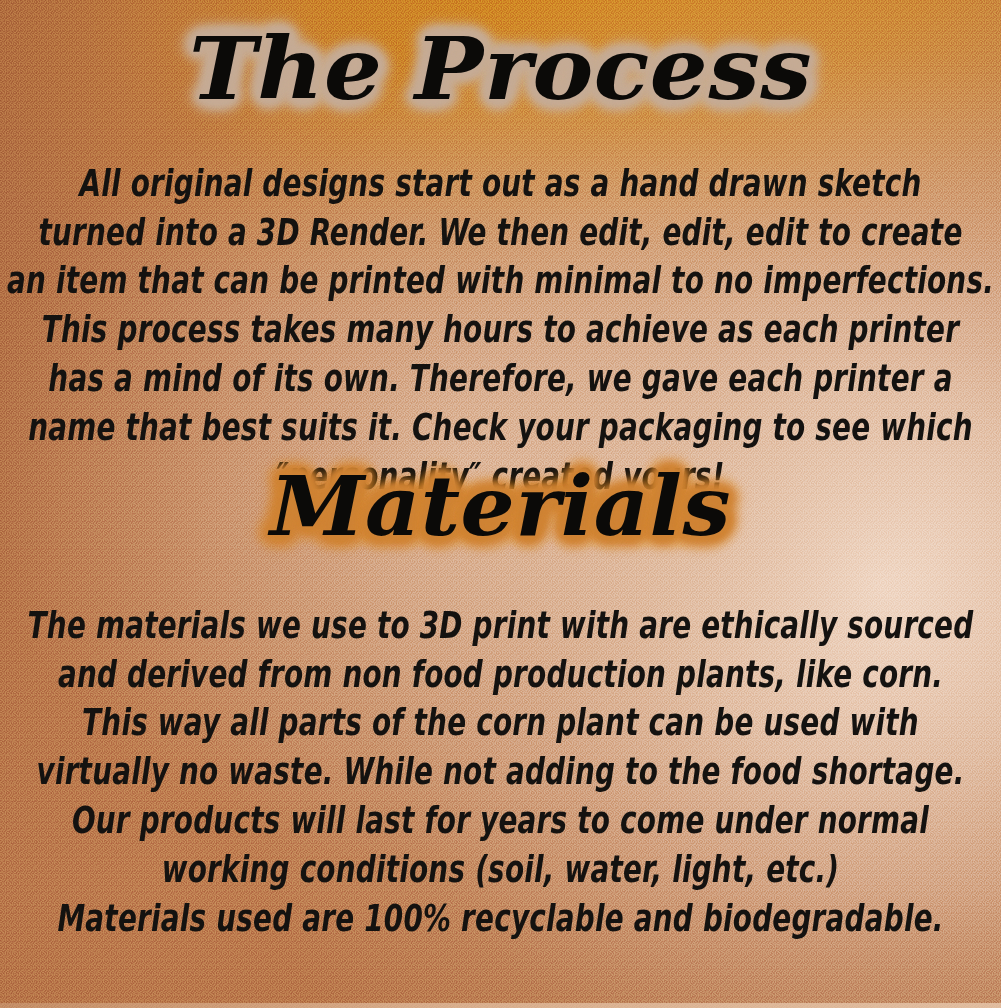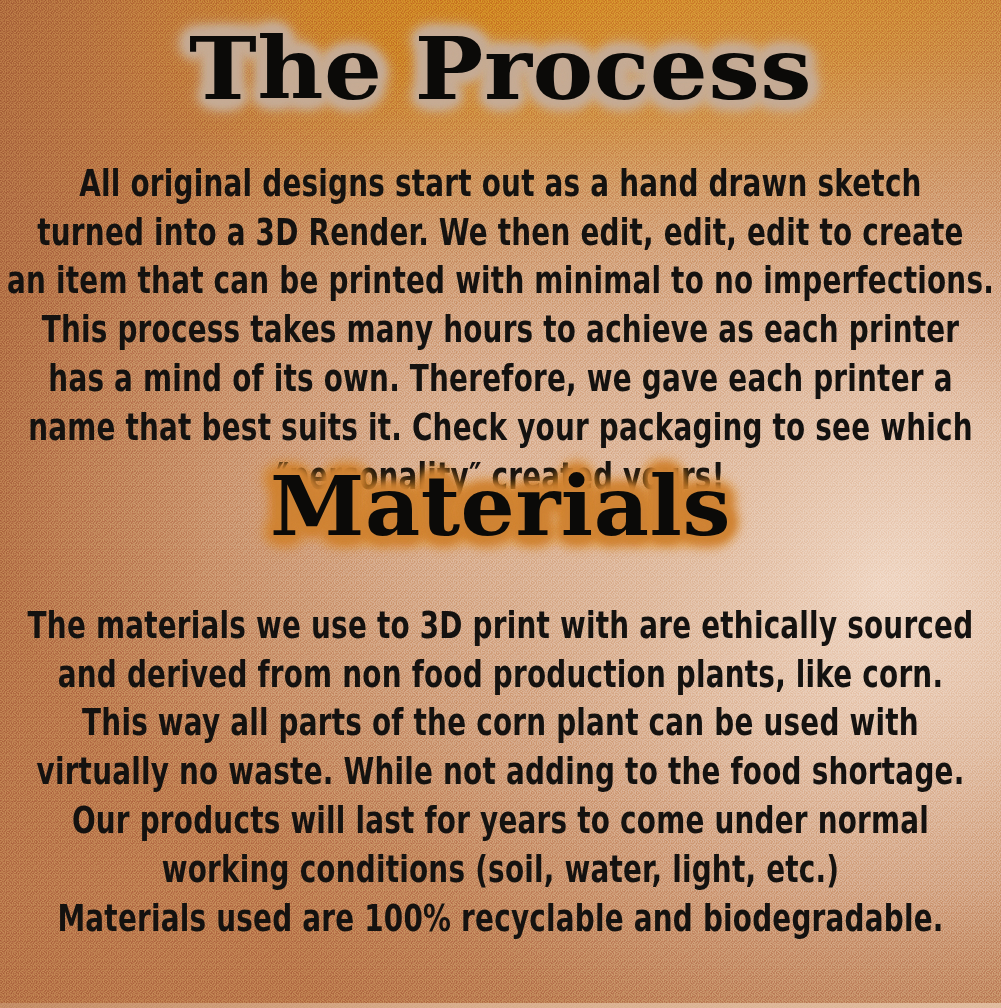--- a/index.html
+++ b/index.html
@@ -10,20 +10,21 @@
   }
 
   .canvas {
     position: relative;
     width: 1001px;
     height: 1008px;
     overflow: hidden;
     font-family: "Liberation Sans", sans-serif;
     
     background-color: #bd7a4e;
+    font-style: italic;
   }
 
   
   .bg-layer {
     position: absolute;
     inset: 0;
     pointer-events: none;
   }
   
   .bg-orange {

